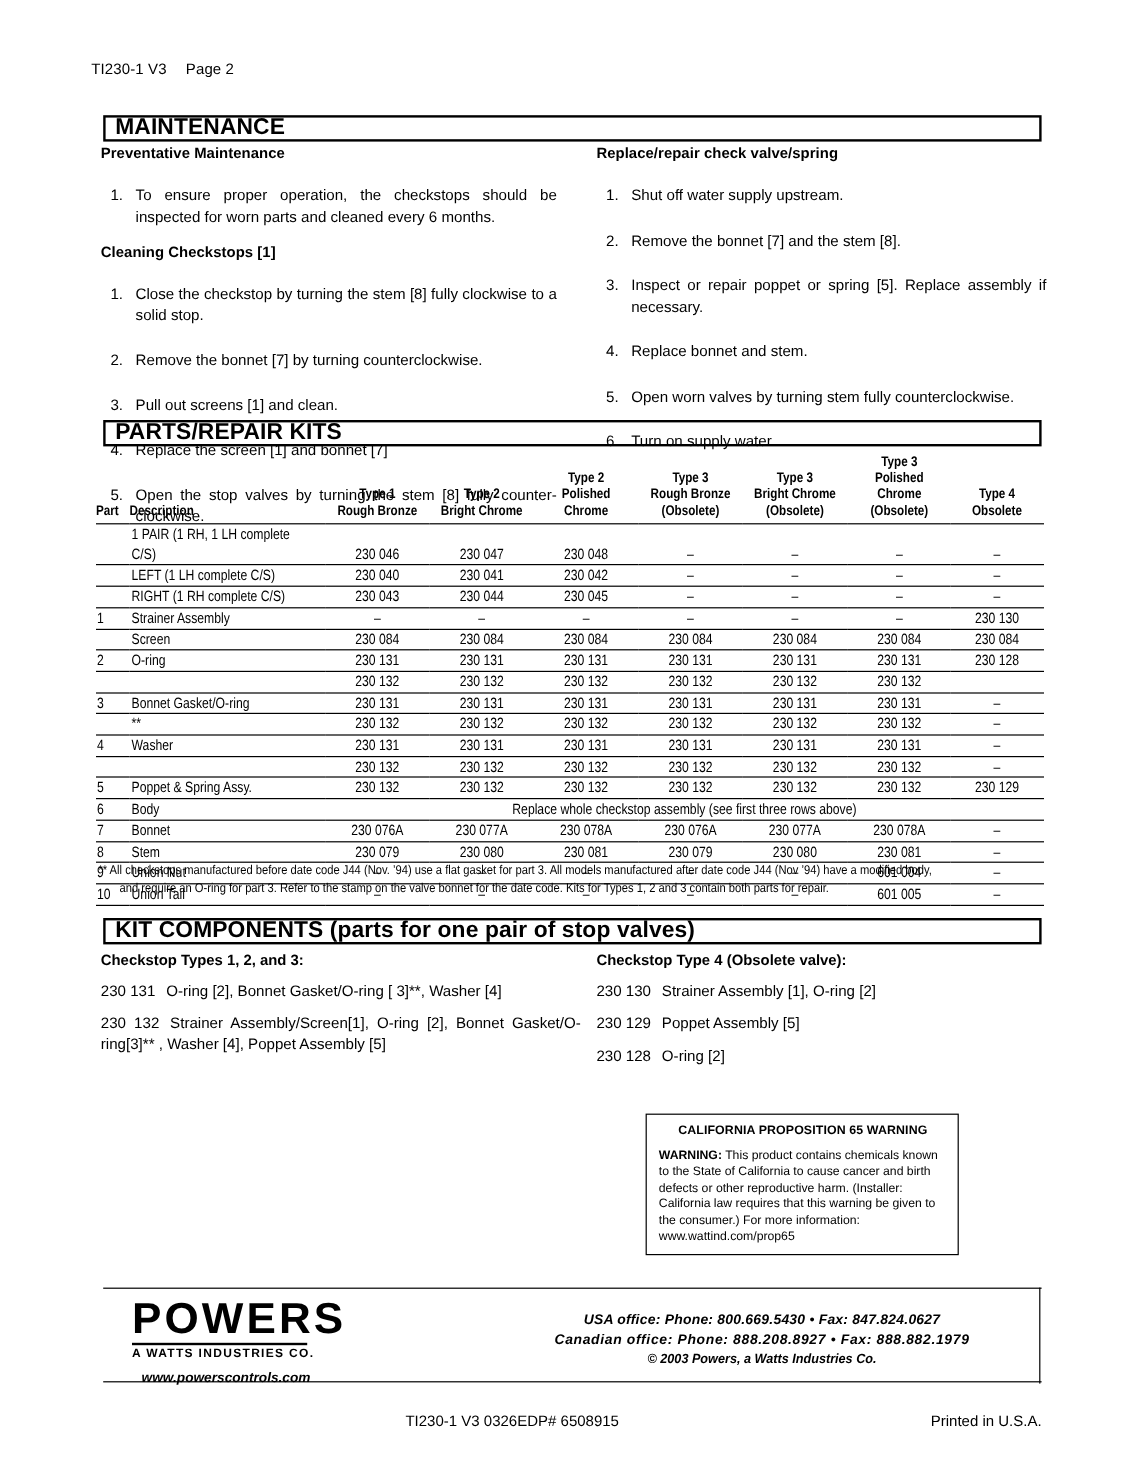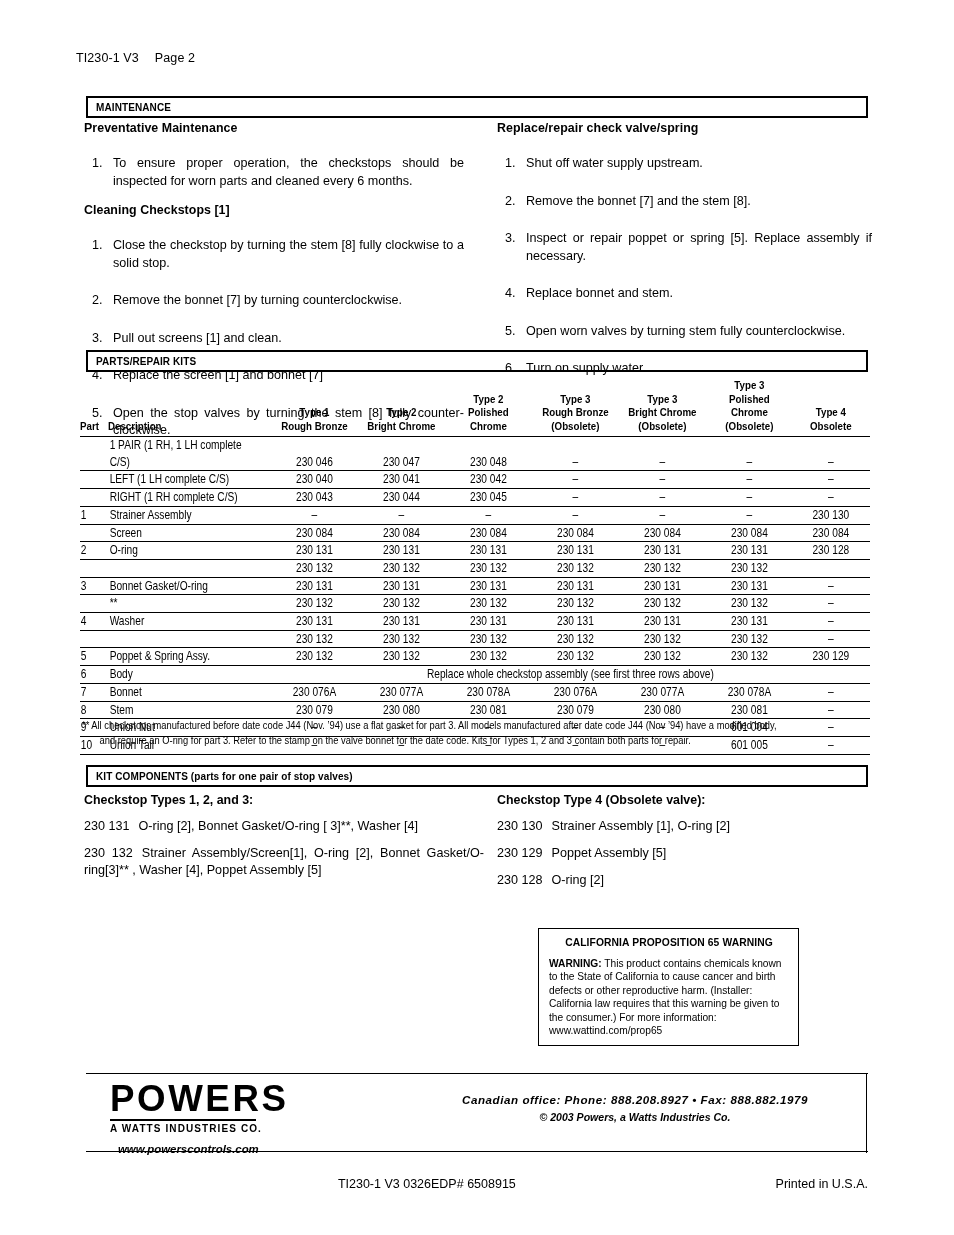--- a/index.html
+++ b/index.html
@@ -36,21 +36,21 @@
   
   .section-bar {
     position: absolute;
     border: 2.2px solid #000;
     box-sizing: border-box;
     height: 22px;
     display: flex;
     align-items: center;
   }
   .section-bar span {
-    font-size: 10px;
+    font-size: 19px;
     font-weight: bold;
     padding-left: 8px;
     letter-spacing: 0.1px;
     white-space: nowrap;
   }
   #bar-maintenance { left: 86px; top: 96px; width: 782px; }
   #bar-parts      { left: 86px; top: 350px; width: 782px; text-align: right; }
   #bar-kits       { left: 86px; top: 765px; width: 782px; }
 
   
@@ -631,20 +631,21 @@
   <div id="footer-rule-right"></div>
 
   <div id="logo-block">
     <div class="powers">POWERS</div>
     <div class="logo-rule"></div>
     <div class="watts">A WATTS INDUSTRIES CO.</div>
     <div class="weburl">www.powerscontrols.com</div>
   </div>
 
   <div id="contact-block">
+    <div class="c-line">USA office: Phone: 800.669.5430 • Fax: 847.824.0627</div>
     <div class="c-line wide">Canadian office: Phone: 888.208.8927 • Fax: 888.882.1979</div>
     <div class="c-copy">© 2003  Powers, a Watts Industries Co.</div>
   </div>
 
   <div id="bottom-bar">
     <div class="bb-left">TI230-1 V3 0326</div>
     <div class="bb-mid">EDP# 6508915</div>
     <div class="bb-right">Printed in U.S.A.</div>
   </div>
 

